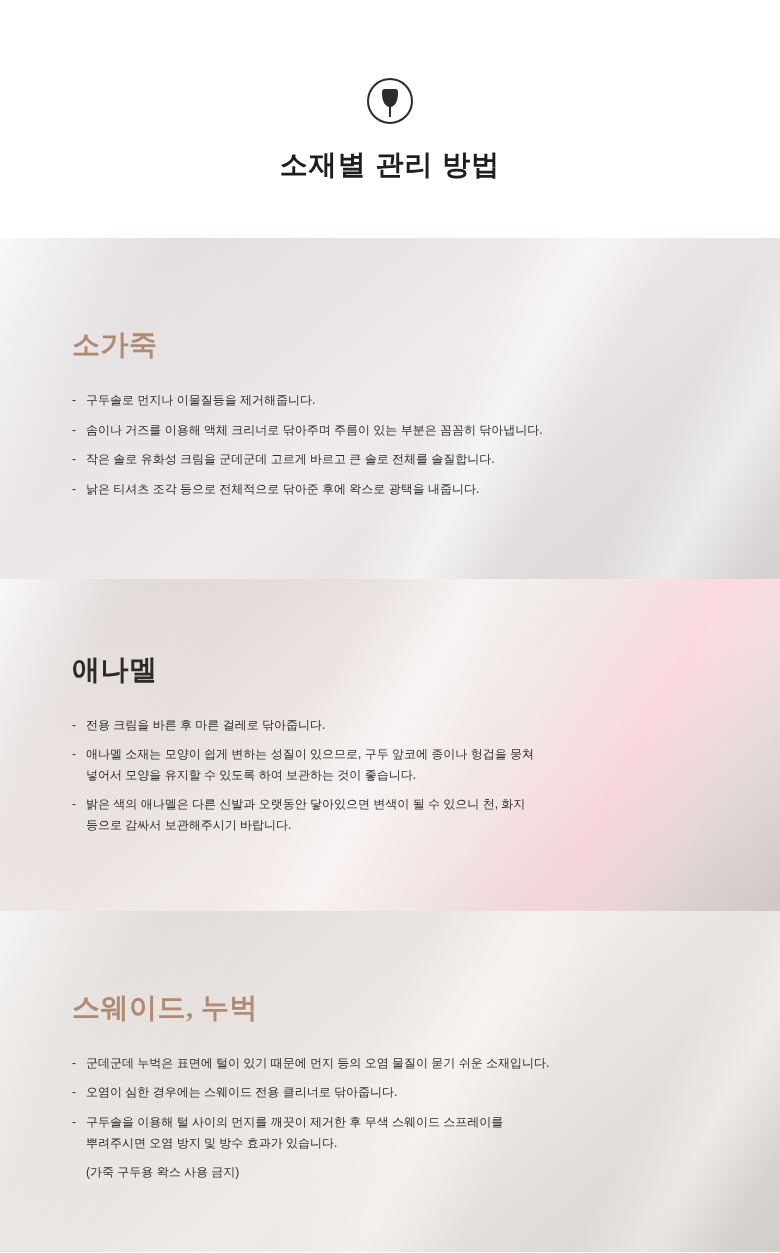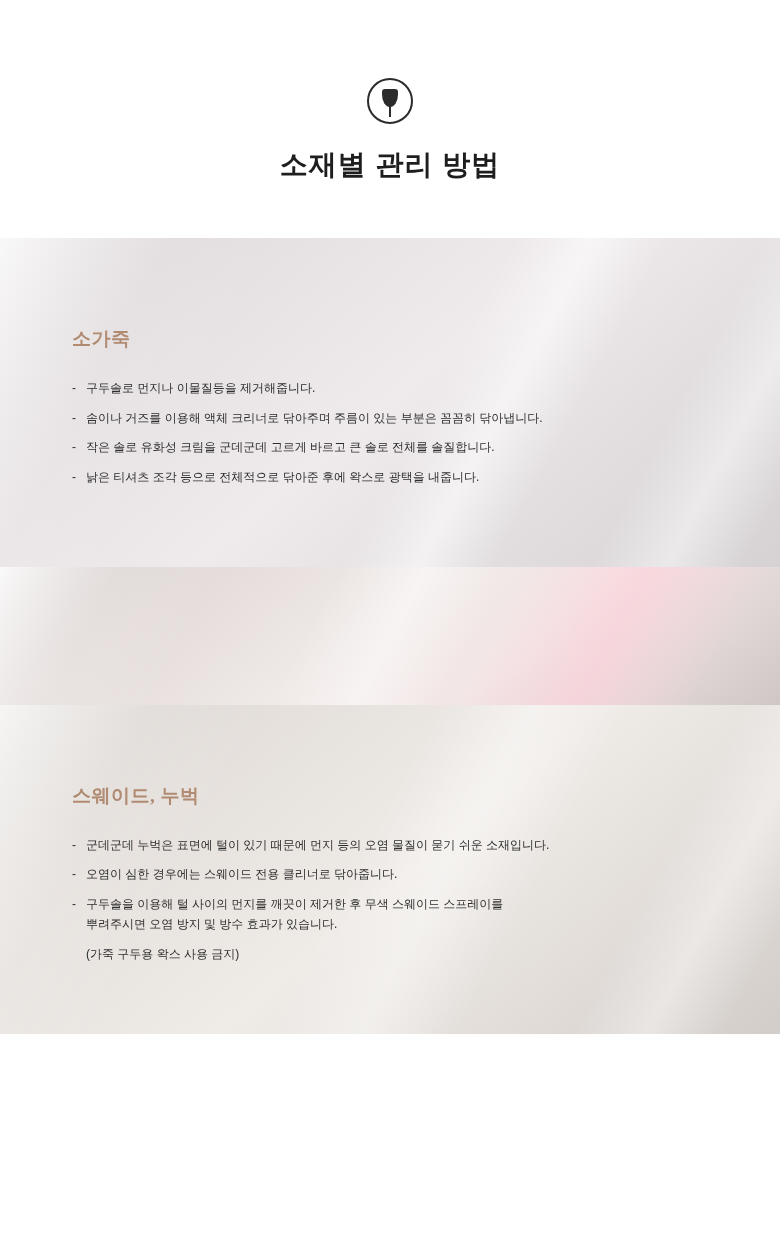--- a/index.html
+++ b/index.html
@@ -100,21 +100,21 @@
   }
   .bg-suede {
     background:
       linear-gradient(118deg, rgba(255,255,255,0.8) 0%, rgba(255,255,255,0.15) 16%, rgba(255,255,255,0) 28%),
       linear-gradient(118deg, rgba(255,255,255,0) 46%, rgba(255,255,255,0.42) 56%, rgba(255,255,255,0) 66%),
       linear-gradient(118deg, rgba(255,255,255,0) 78%, rgba(255,255,255,0.4) 86%, rgba(255,255,255,0) 94%),
       linear-gradient(140deg, #d5d0cc 0%, #e5e0dc 24%, #efebe7 52%, #e2ddd9 76%, #d2cdc9 100%);
   }
 
   .section-title {
-    font-size: 19px;
+    font-size: 28px;
     font-weight: bold;
     margin: 0 0 26px 0;
     letter-spacing: 0.5px;
   }
   .title-leather { color: #b08b72; }
   .title-enamel  { color: #2a2a2a; }
   .title-suede   { color: #b08b72; font-family: Liberation Serif, serif; }
 
   .bullet-list {
     list-style: none;
@@ -164,20 +164,30 @@
         <li class="dash">구두솔로 먼지나 이물질등을 제거해줍니다.</li>
         <li class="dash">솜이나 거즈를 이용해 액체 크리너로 닦아주며 주름이 있는 부분은 꼼꼼히 닦아냅니다.</li>
         <li class="dash">작은 솔로 유화성 크림을 군데군데 고르게 바르고 큰 솔로 전체를 솔질합니다.</li>
         <li class="dash">낡은 티셔츠 조각 등으로 전체적으로 닦아준 후에 왁스로 광택을 내줍니다.</li>
       </ul>
     </div>
   </section>
 
   <section class="section section-enamel">
     <div class="bg bg-enamel"></div>
+    <div class="inner">
+      <h2 class="section-title title-enamel">애나멜</h2>
+      <ul class="bullet-list">
+        <li class="dash">전용 크림을 바른 후 마른 걸레로 닦아줍니다.</li>
+        <li class="dash">애나멜 소재는 모양이 쉽게 변하는 성질이 있으므로, 구두 앞코에 종이나 헝겁을 뭉쳐
+넣어서 모양을 유지할 수 있도록 하여 보관하는 것이 좋습니다.</li>
+        <li class="dash">밝은 색의 애나멜은 다른 신발과 오랫동안 닿아있으면 변색이 될 수 있으니 천, 화지
+등으로 감싸서 보관해주시기 바랍니다.</li>
+      </ul>
+    </div>
   </section>
 
   <section class="section section-suede">
     <div class="bg bg-suede"></div>
     <div class="inner">
       <h2 class="section-title title-suede">스웨이드, 누벅</h2>
       <ul class="bullet-list">
         <li class="dash">군데군데 누벅은 표면에 털이 있기 때문에 먼지 등의 오염 물질이 묻기 쉬운 소재입니다.</li>
         <li class="dash">오염이 심한 경우에는 스웨이드 전용 클리너로 닦아줍니다.</li>
         <li class="dash">구두솔을 이용해 털 사이의 먼지를 깨끗이 제거한 후 무색 스웨이드 스프레이를

